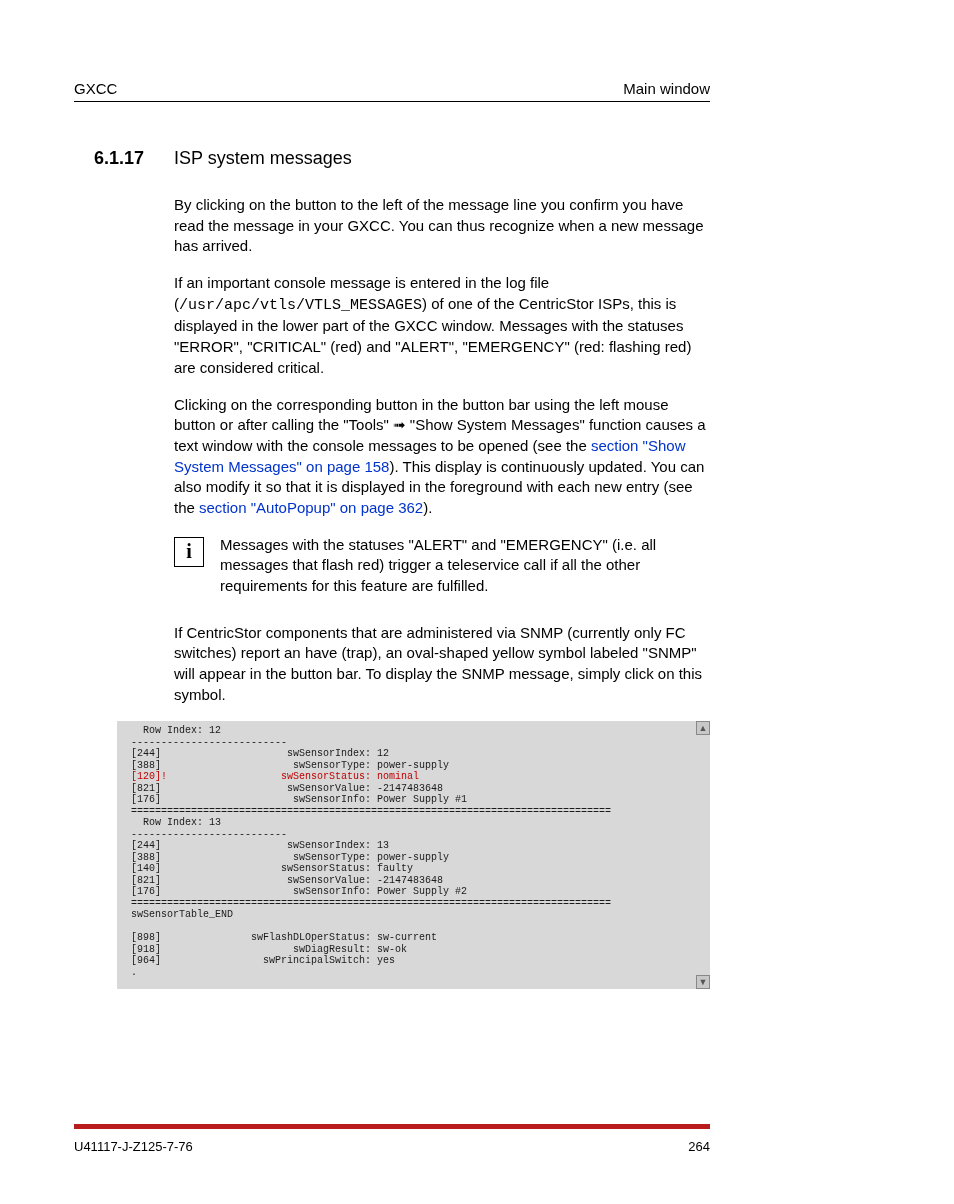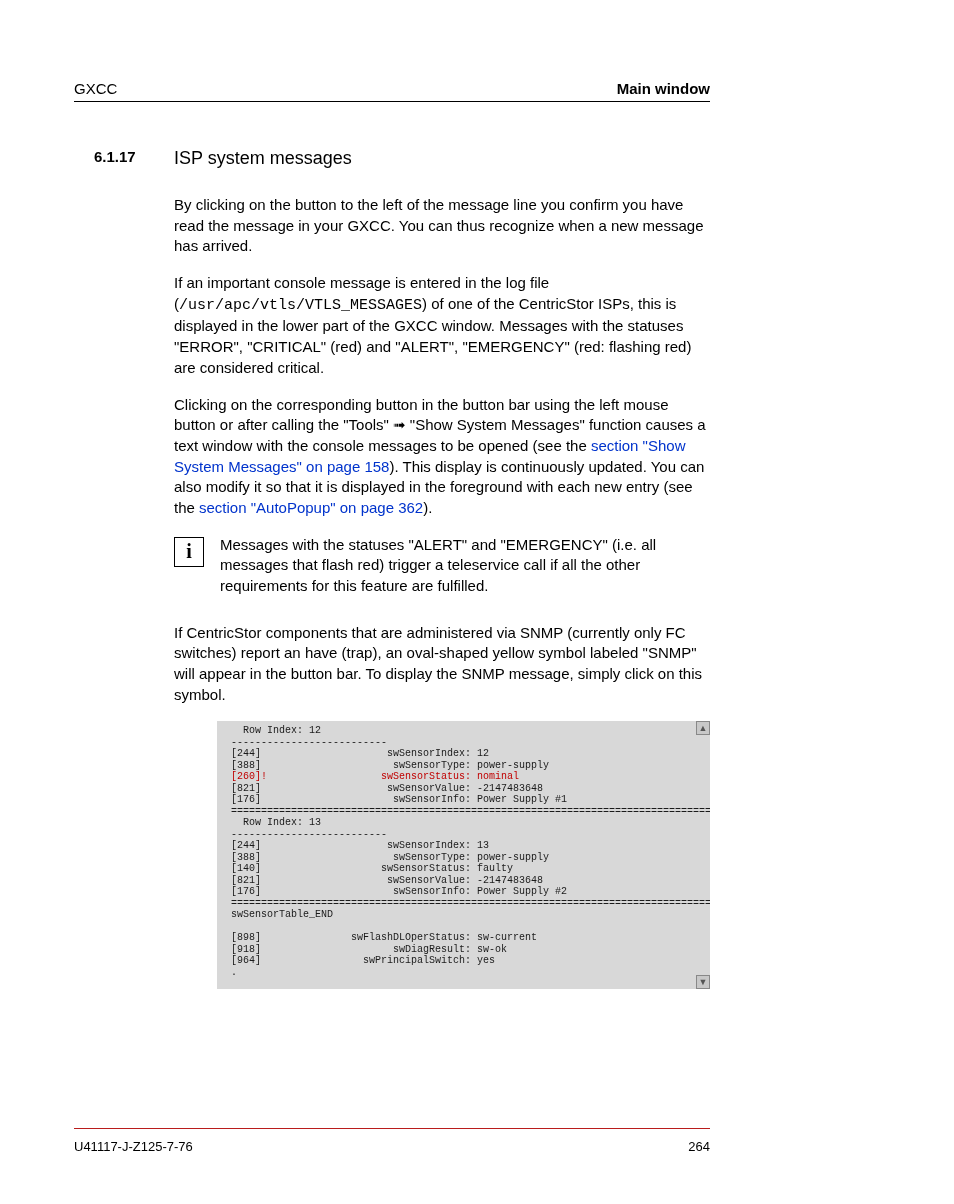--- a/index.html
+++ b/index.html
@@ -18,31 +18,31 @@
   }
   .header-row {
     display: flex;
     justify-content: space-between;
     font-size: 15px;
     padding-bottom: 4px;
     border-bottom: 1px solid #000;
     margin-bottom: 46px;
   }
   .header-right {
-    font-weight: bold;
+    font-weight: normal;
   }
   .section {
     display: flex;
     margin-top: 12px;
   }
   .sec-num {
     width: 80px;
     flex: none;
     font-weight: bold;
-    font-size: 15px;
+    font-size: 18px;
     padding-left: 20px;
   }
   .sec-title {
     font-weight: normal;
     font-size: 18px;
   }
   .body-block {
     margin-left: 100px;
     margin-top: 26px;
     font-size: 15px;
@@ -77,21 +77,20 @@
     margin-top: 2px;
   }
   .info-text {
     font-size: 15px;
     line-height: 1.38;
   }
   .section2 {
     margin-top: 40px;
   }
   .console-outer {
-    margin-left: 100px;
     margin-top: 8px;
     position: relative;
     padding-left: 43px;
   }
   .console {
     background: #d8d8d8;
     font-family: "Courier New", monospace;
     font-size: 10px;
     line-height: 1.15;
     white-space: pre;
@@ -117,21 +116,21 @@
     text-align: center;
     color: #555;
   }
   .scroll-top { top: 0; }
   .scroll-bottom { bottom: 0; }
   .footer {
     position: absolute;
     left: 74px;
     right: 74px;
     bottom: 50px;
-    border-top: 1px solid #b91c1c;
+    border-top: 5px solid #b91c1c;
     padding-top: 10px;
     display: flex;
     justify-content: space-between;
     font-size: 13px;
   }
 </style>
 </head>
 <body>
 
 <div class="page">
@@ -164,21 +163,21 @@
 
   <div class="body-block">
     <p>If CentricStor components that are administered via SNMP (currently only FC switches) report an have (trap), an oval-shaped yellow symbol labeled "SNMP" will appear in the button bar. To display the SNMP message, simply click on this symbol.</p>
   </div>
 
   <div class="console-outer">
     <div class="console"><span>   Row Index: 12
  --------------------------
  [244]                     swSensorIndex: 12
  [388]                      swSensorType: power-supply</span>
-<span class="red"> [260]!                   swSensorStatus: nominal</span>
+<span class="red"> [120]!                   swSensorStatus: nominal</span>
 <span> [821]                     swSensorValue: -2147483648
  [176]                      swSensorInfo: Power Supply #1
  ================================================================================
    Row Index: 13
  --------------------------
  [244]                     swSensorIndex: 13
  [388]                      swSensorType: power-supply
  [140]                    swSensorStatus: faulty
  [821]                     swSensorValue: -2147483648
  [176]                      swSensorInfo: Power Supply #2

